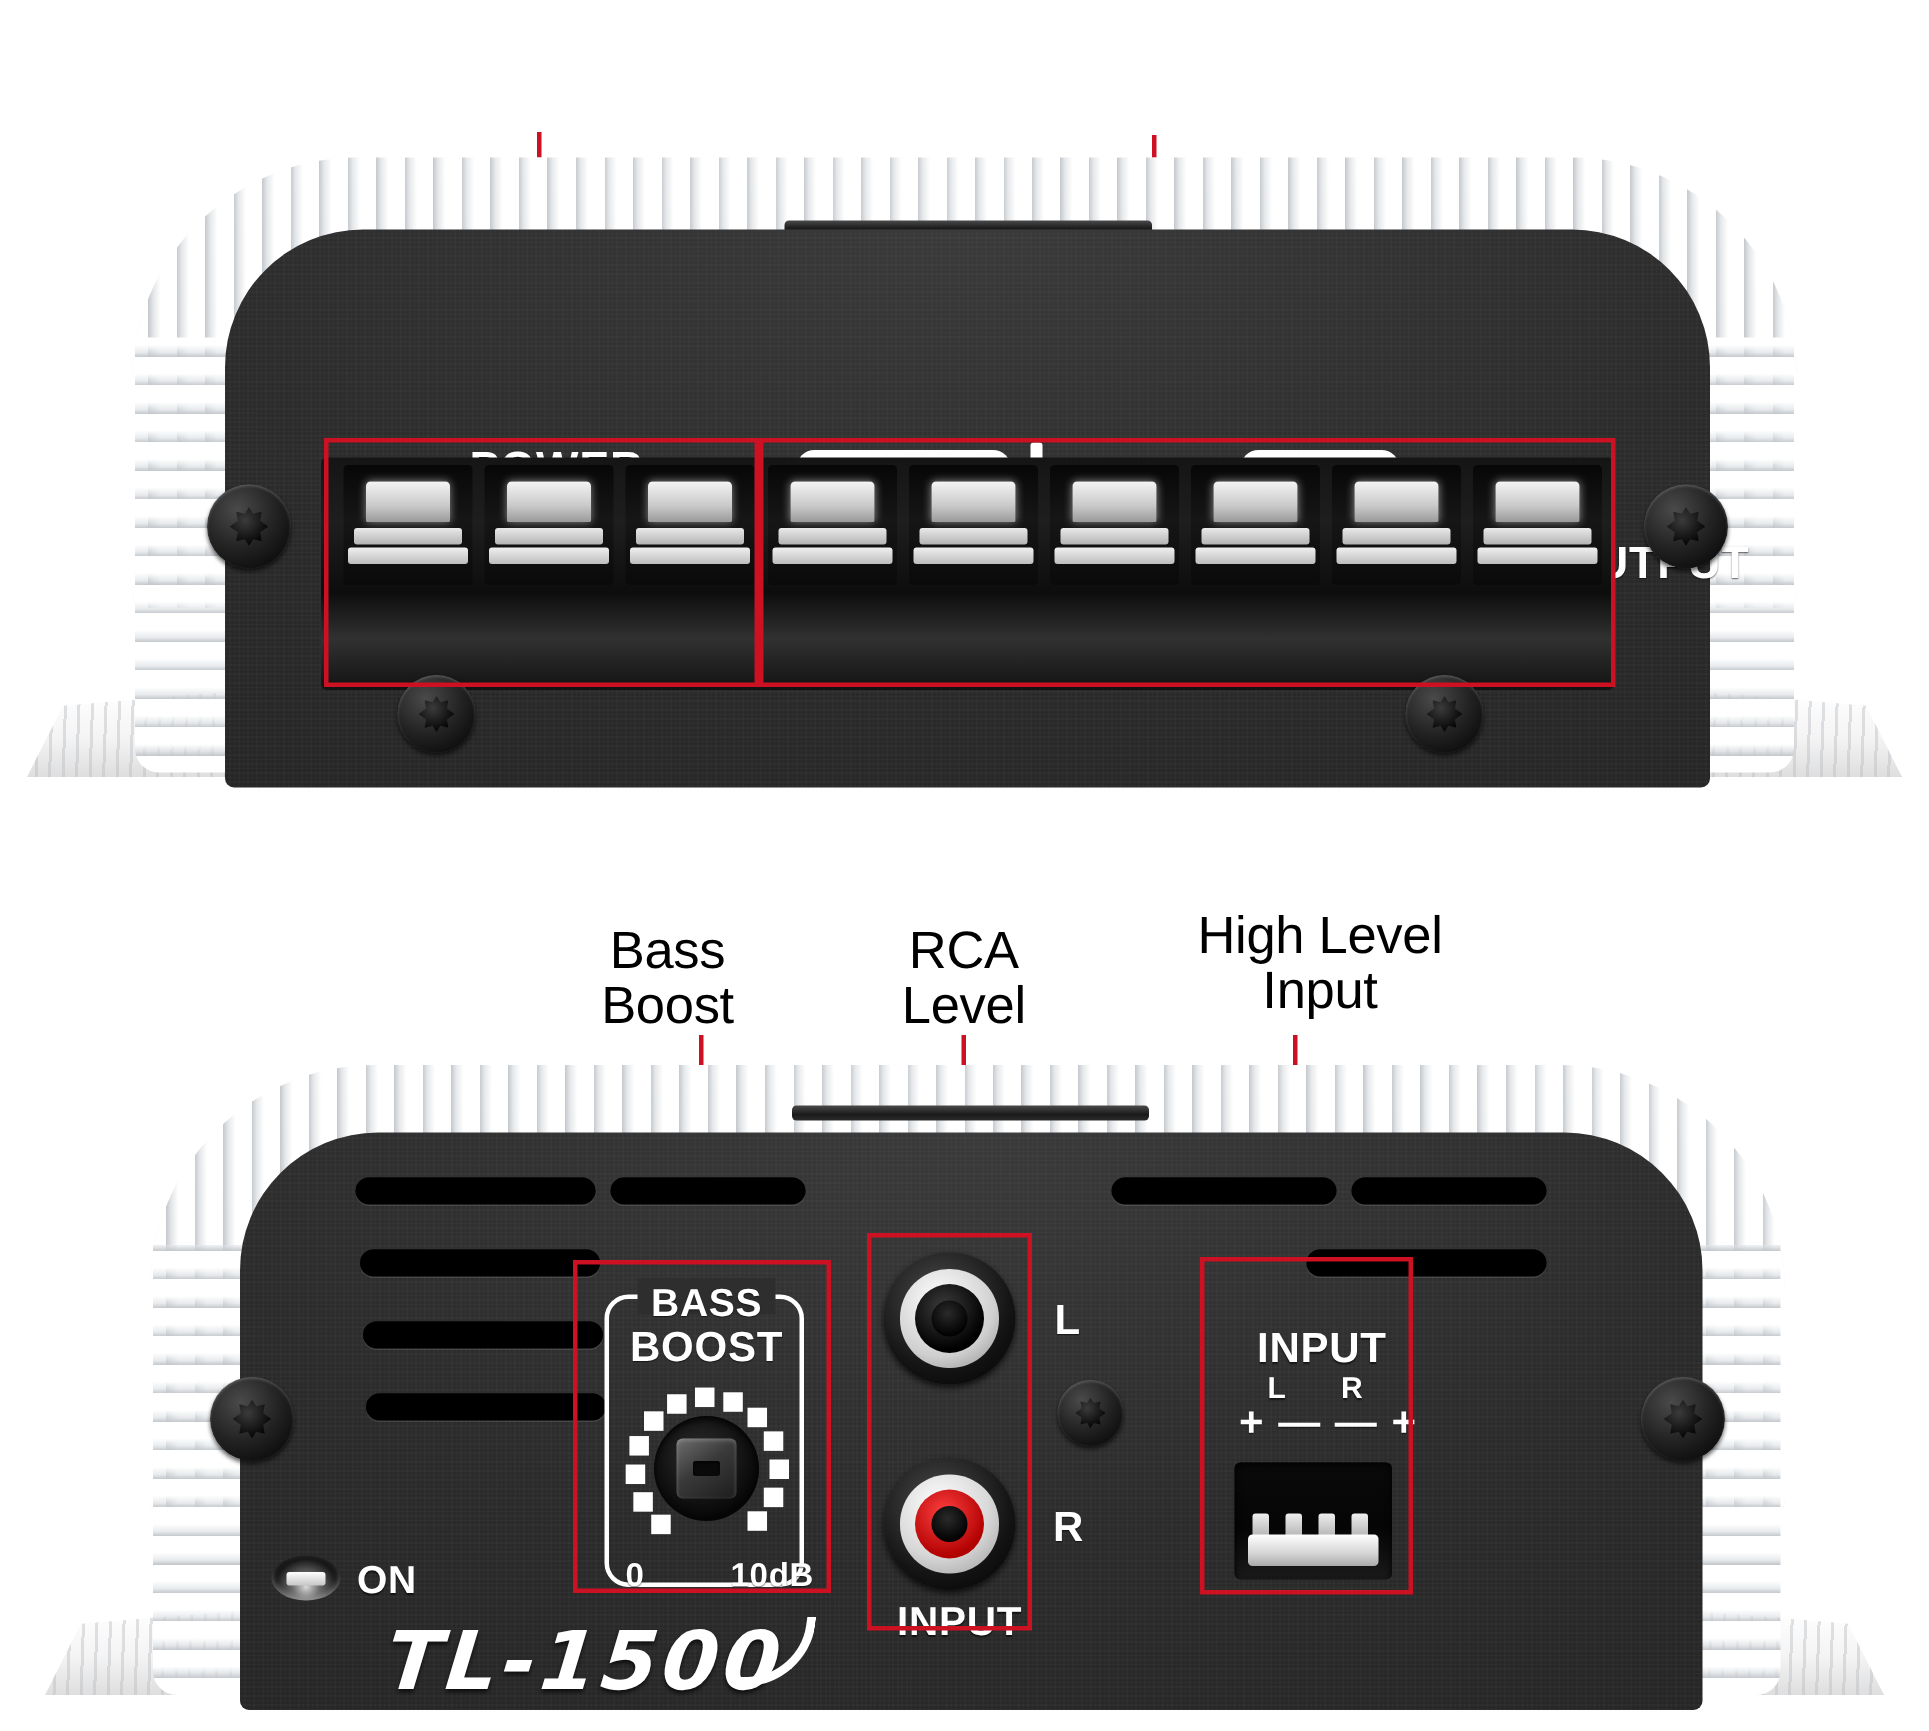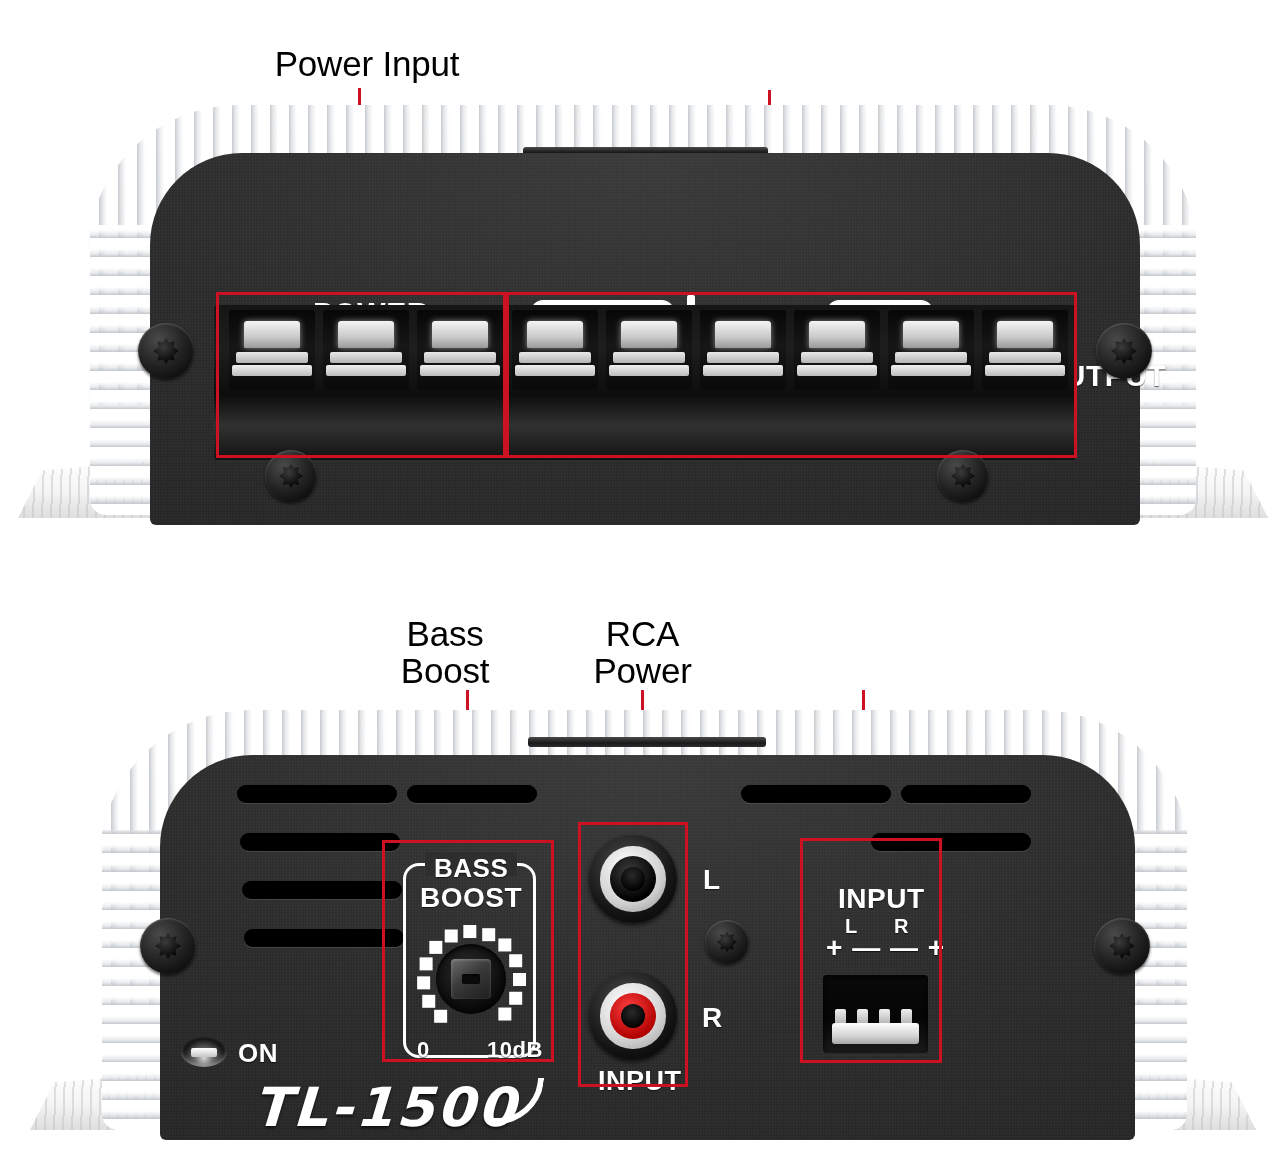--- a/index.html
+++ b/index.html
@@ -276,33 +276,34 @@
     font-family: "DejaVu Sans", sans-serif;
     transform: skewX(-6deg);
     text-shadow: 0 2px 3px rgba(0,0,0,0.7);
   }
 </style>
 </head>
 <body>
 
 <div class="stage">
 
-  <div class="callout-label" style="left:252px; top:45px; width:230px;">Power Input</div>
   <div class="callout-line" style="left:358px; top:88px; height:210px;"></div>
 
   <div class="callout-line" style="left:768px; top:90px; height:208px;"></div>
 
   <div class="callout-label" style="left:380px; top:615px; width:130px;">Bass
 Boost</div>
   <div class="callout-line" style="left:466px; top:690px; height:155px;"></div>
 
   <div class="callout-label" style="left:570px; top:615px; width:145px;">RCA
-Power</div>
+Level</div>
   <div class="callout-line" style="left:641px; top:690px; height:130px;"></div>
 
+  <div class="callout-label" style="left:775px; top:605px; width:210px;">High Level
+Input</div>
   <div class="callout-line" style="left:862px; top:690px; height:148px;"></div>
 
   <div class="amp" style="left:0px; top:105px; width:1286px; height:450px;">
 
     <div class="foot" style="left:18px; top:355px; width:150px; height:58px;
                 clip-path: polygon(0% 100%, 16% 18%, 100% 0%, 100% 100%);"></div>
     <div class="foot" style="left:1118px; top:355px; width:150px; height:58px;
                 clip-path: polygon(0% 0%, 84% 18%, 100% 100%, 0% 100%);"></div>
 
     <div class="heatsink" style="left:88px; top:0px; width:1110px; height:300px;

